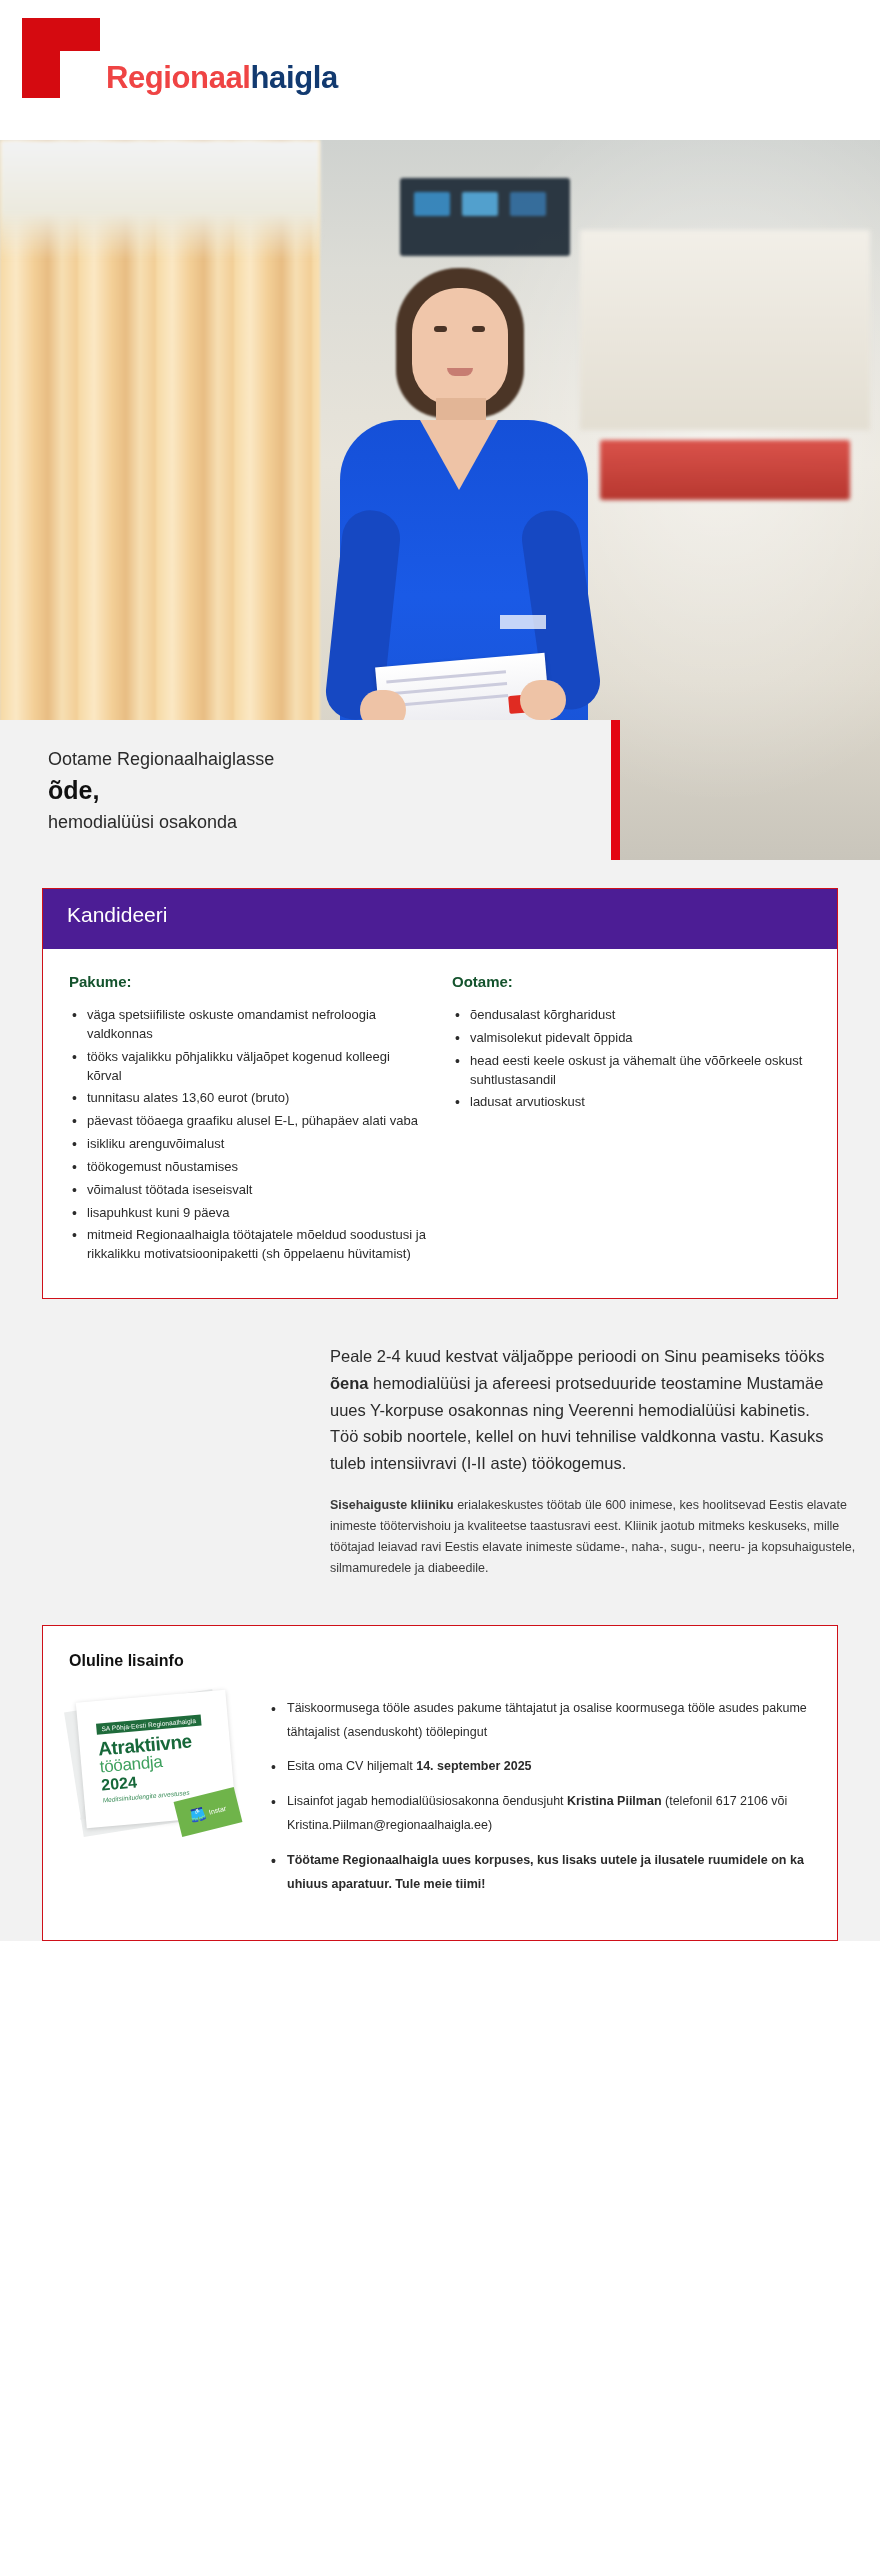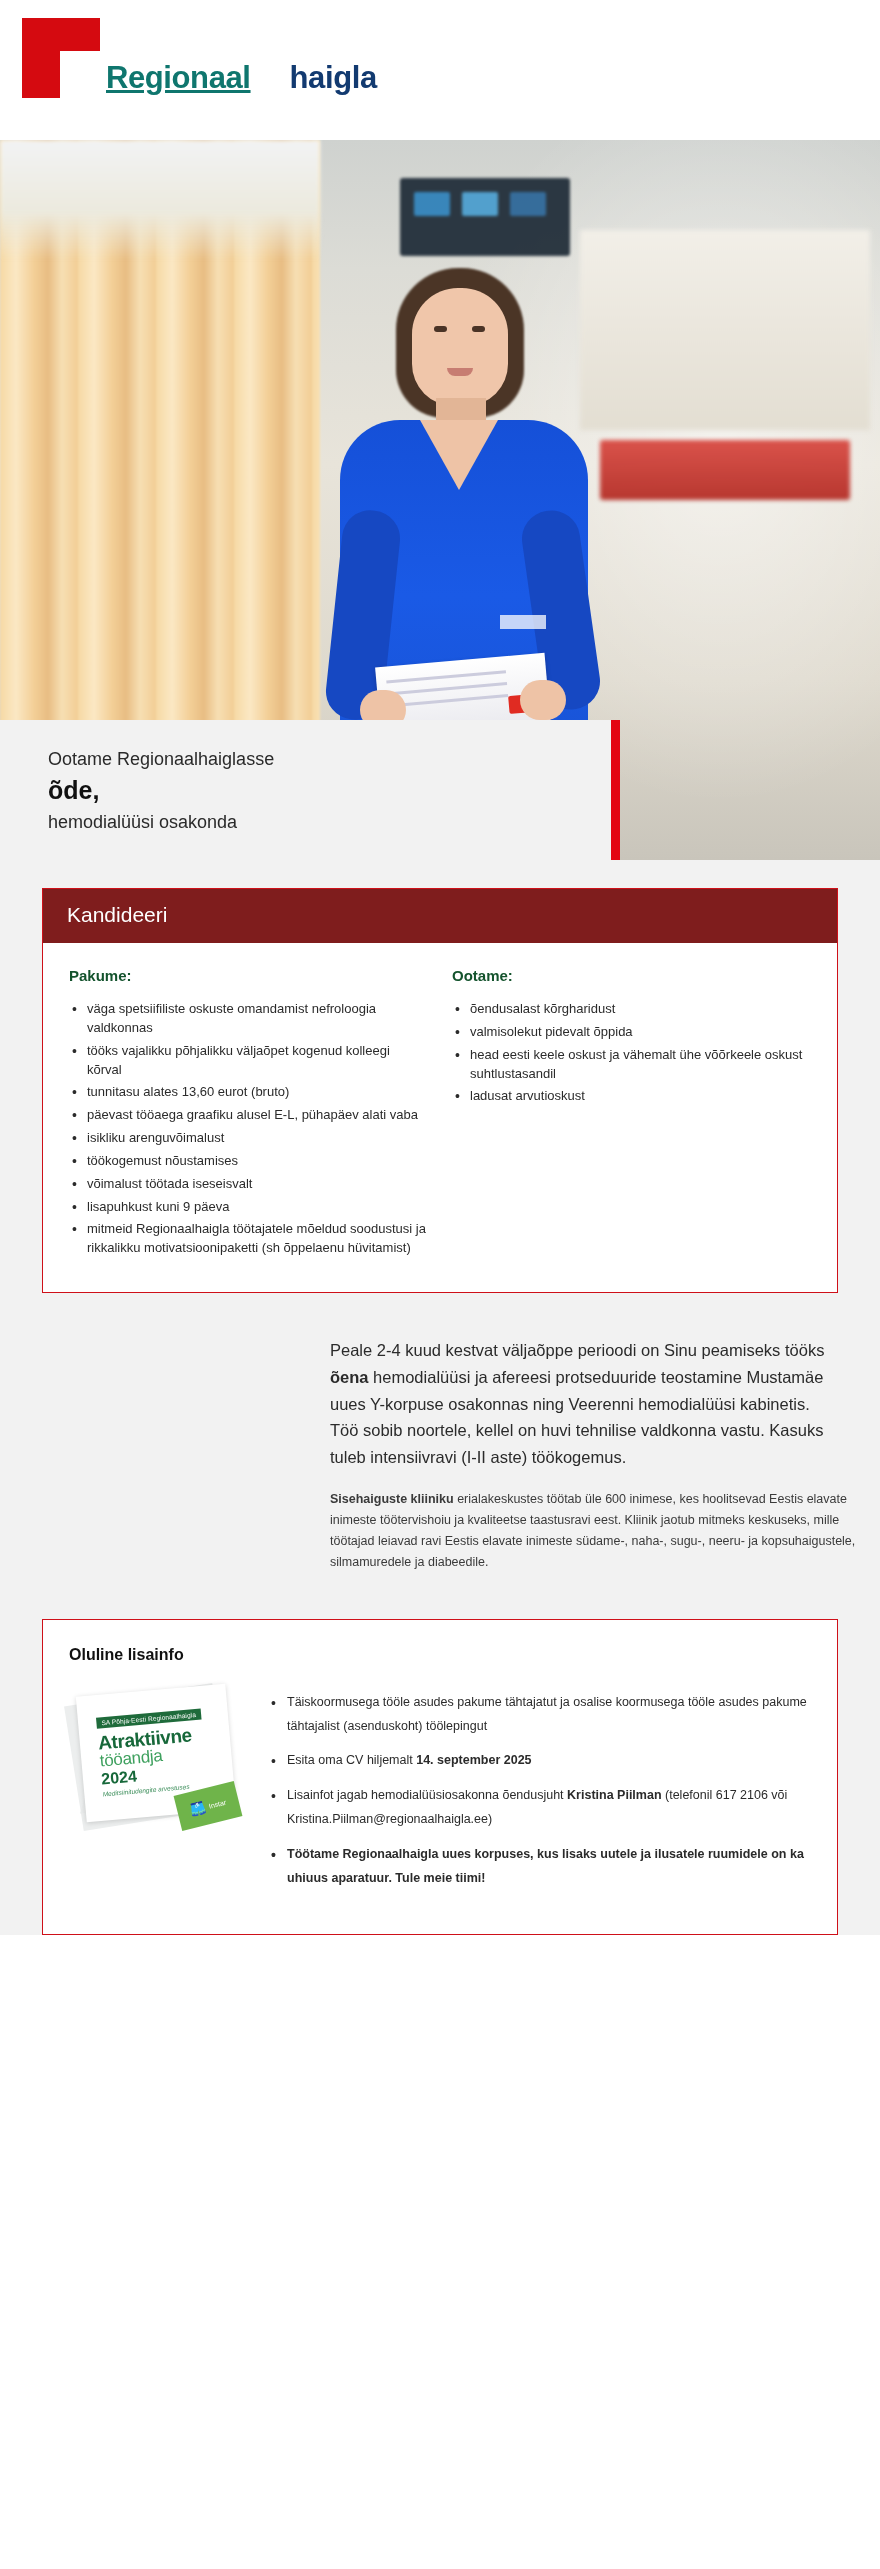--- a/index.html
+++ b/index.html
@@ -13,22 +13,22 @@
 
   
   .header { height: 140px; background:#ffffff; position: relative; }
   .logo-wrap { position:absolute; left:22px; top:18px; display:flex; align-items:flex-end; }
   .logo-mark {
     position: relative; width: 78px; height: 80px;
   }
   .logo-mark .blk-top { position:absolute; left:0; top:0; width:78px; height:33px; background:#d50a10; }
   .logo-mark .blk-left { position:absolute; left:0; top:0; width:38px; height:80px; background:#d50a10; }
   .logo-text { font-size: 31px; font-weight: 700; letter-spacing:-0.4px; margin-left: 6px; padding-bottom: 2px; white-space: nowrap; }
-  .logo-text .t-red { color:#0f766e;text-decoration:underline; }
-  .logo-text .t-blue { color:#123a70;margin-left:39px; }
+  .logo-text .t-red { color:#ef4444; }
+  .logo-text .t-blue { color:#123a70; }
 
   
   .hero {
     position: relative;
     width: 880px;
     height: 720px;
     overflow: hidden;
   }
   .photo {
     position:absolute; inset:0;
@@ -116,22 +116,22 @@
 
   
   .body-wrap { background:#f2f2f2; padding: 28px 0 0; }
 
   .card {
     margin: 0 42px;
     background:#ffffff;
     border:1px solid #cf1019;
   }
   .card-head {
-    background:#7f1d1d; color:#ffffff;
-    font-size:21px; padding:14px 24px 16px;
+    background:#4c1d95; color:#ffffff;
+    font-size:21px; padding:14px 24px 22px;
   }
   .card-body { padding: 24px 26px 30px; display:flex; gap:24px; }
   .col { flex: 1 1 0; }
   .col-title { font-size:15px; font-weight:700; color:#14532d; margin-bottom:16px; }
   .col ul { list-style:none; }
   .col li {
     position:relative; padding-left:18px; margin-bottom:4px;
     font-size:13px; line-height:1.45; color:#2b2b2b;
   }
   .col li::before {

